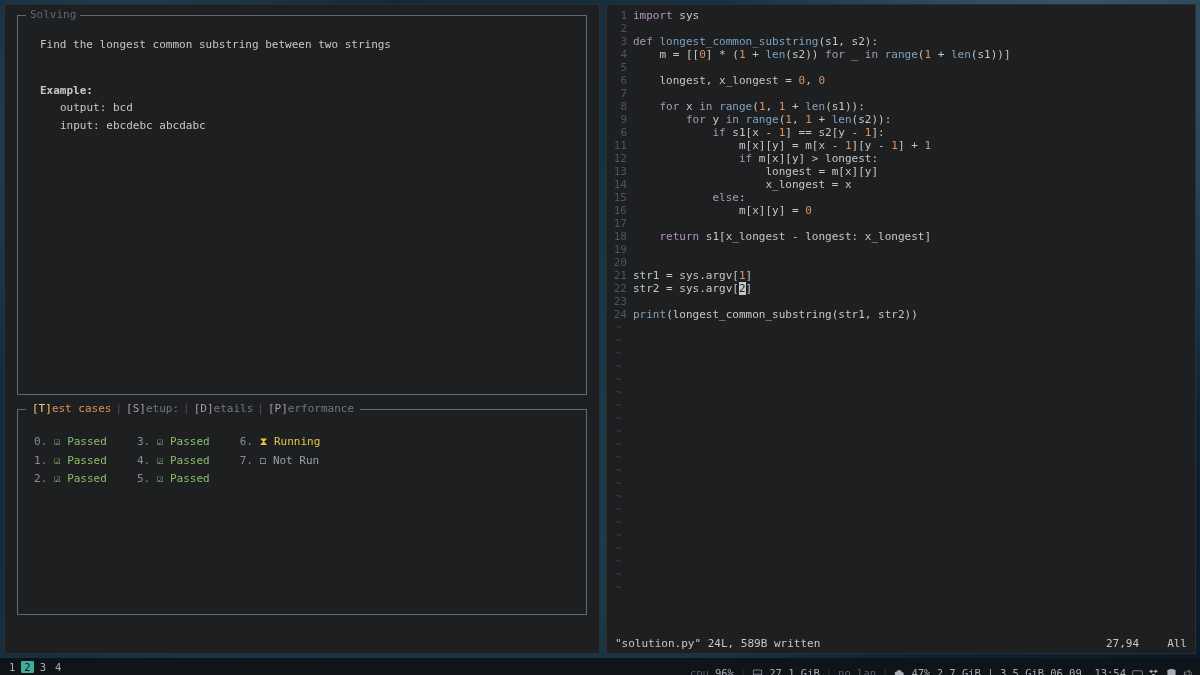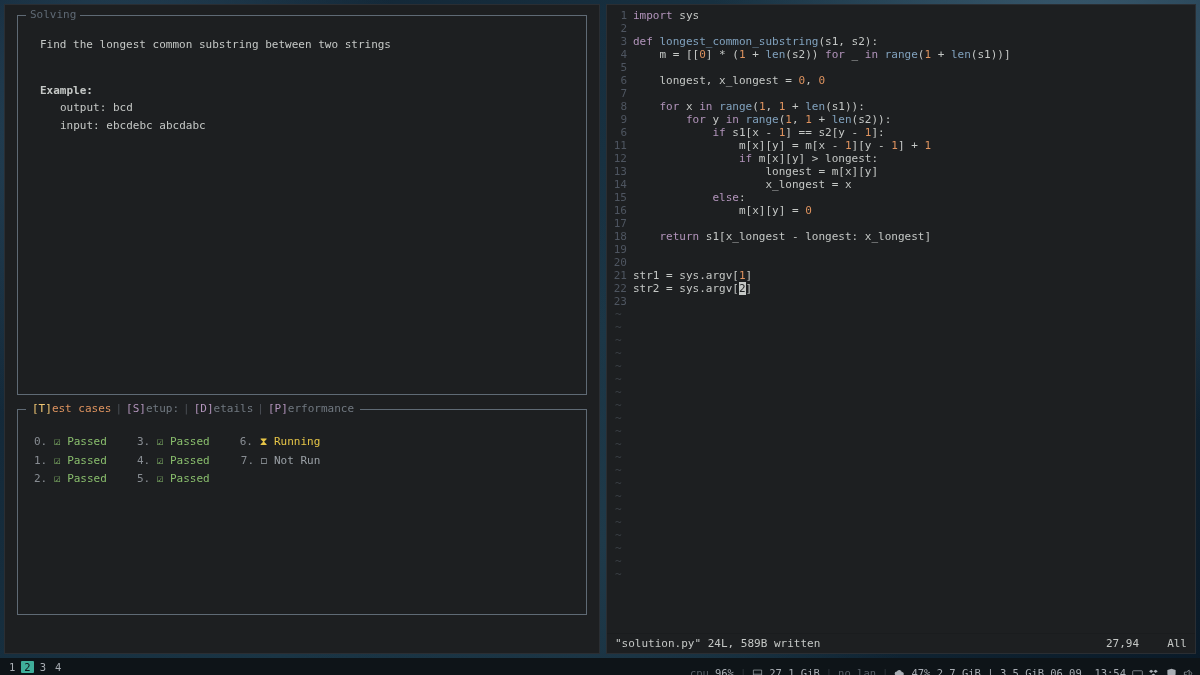--- a/index.html
+++ b/index.html
@@ -40,21 +40,21 @@
 .tabs-row {
   position: absolute; top: -8px; left: 8px; background: #1d1f21; padding: 0 6px;
   color: #707880; display: flex; gap: 4px; align-items: center;
 }
 .tab { cursor: pointer; }
 .tab.active { color: #de935f; }
 .tab .hk { color: #b294bb; }
 .tab.active .hk { color: #f0c674; }
 .sep { color: #4b5056; }
 
-.box-tests { height: 206px; margin-top: 10px; padding-top: 20px; text-align: right; }
+.box-tests { height: 206px; margin-top: 10px; padding-top: 20px; }
 .tests-grid { display: flex; gap: 30px; padding: 4px 2px; }
 .tests-col { display: flex; flex-direction: column; gap: 2px; line-height: 1.5; }
 .tcase { white-space: pre; }
 .idx { color: #888d93; }
 .mark-pass { color: #8abf6d; }
 .mark-run { color: #e6c547; }
 .mark-wait { color: #9aa0a6; }
 .st-pass { color: #8abf6d; }
 .st-run { color: #e6c547; }
 .st-wait { color: #9aa0a6; }
@@ -162,20 +162,21 @@
         <div class="line"><span class="gutter">14</span><span class="code"><span class="op">                    x_longest = x</span></span></div>
         <div class="line"><span class="gutter">15</span><span class="code"><span class="op">            </span><span class="kw">else</span><span class="op">:</span></span></div>
         <div class="line"><span class="gutter">16</span><span class="code"><span class="op">                m[x][y] = </span><span class="num">0</span></span></div>
         <div class="line"><span class="gutter">17</span><span class="code"></span></div>
         <div class="line"><span class="gutter">18</span><span class="code"><span class="op">    </span><span class="kw">return</span><span class="op"> s1[x_longest - longest: x_longest]</span></span></div>
         <div class="line"><span class="gutter">19</span><span class="code"></span></div>
         <div class="line"><span class="gutter">20</span><span class="code"></span></div>
         <div class="line"><span class="gutter">21</span><span class="code"><span class="op">str1 = sys.argv[</span><span class="num">1</span><span class="op">]</span></span></div>
         <div class="line"><span class="gutter">22</span><span class="code"><span class="op">str2 = sys.argv[</span><span class="cursor-box">2</span><span class="op">]</span></span></div>
         <div class="line"><span class="gutter">23</span><span class="code"></span></div>
+        <div class="line"><span class="gutter">24</span><span class="code"><span class="fn">print</span><span class="op">(longest_common_substring(str1, str2))</span></span></div>
         <div class="line"><span class="tilde">~</span></div>
         <div class="line"><span class="tilde">~</span></div>
         <div class="line"><span class="tilde">~</span></div>
         <div class="line"><span class="tilde">~</span></div>
         <div class="line"><span class="tilde">~</span></div>
         <div class="line"><span class="tilde">~</span></div>
         <div class="line"><span class="tilde">~</span></div>
         <div class="line"><span class="tilde">~</span></div>
         <div class="line"><span class="tilde">~</span></div>
         <div class="line"><span class="tilde">~</span></div>

